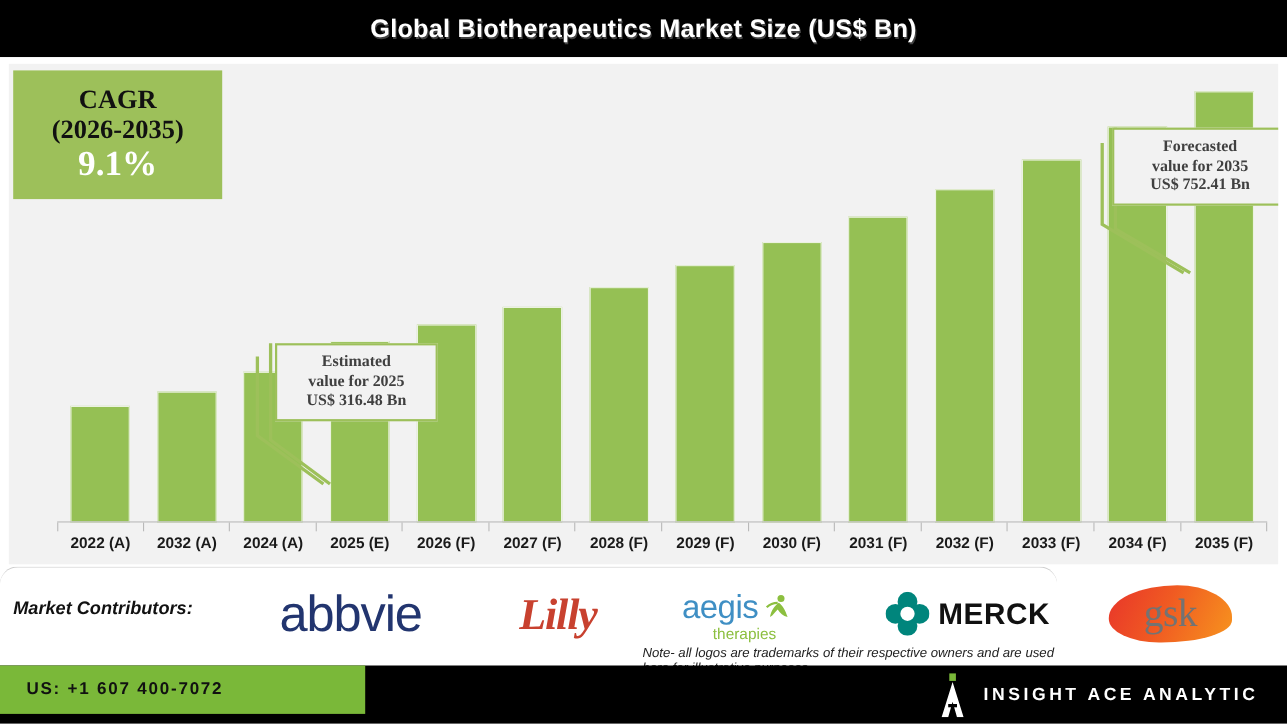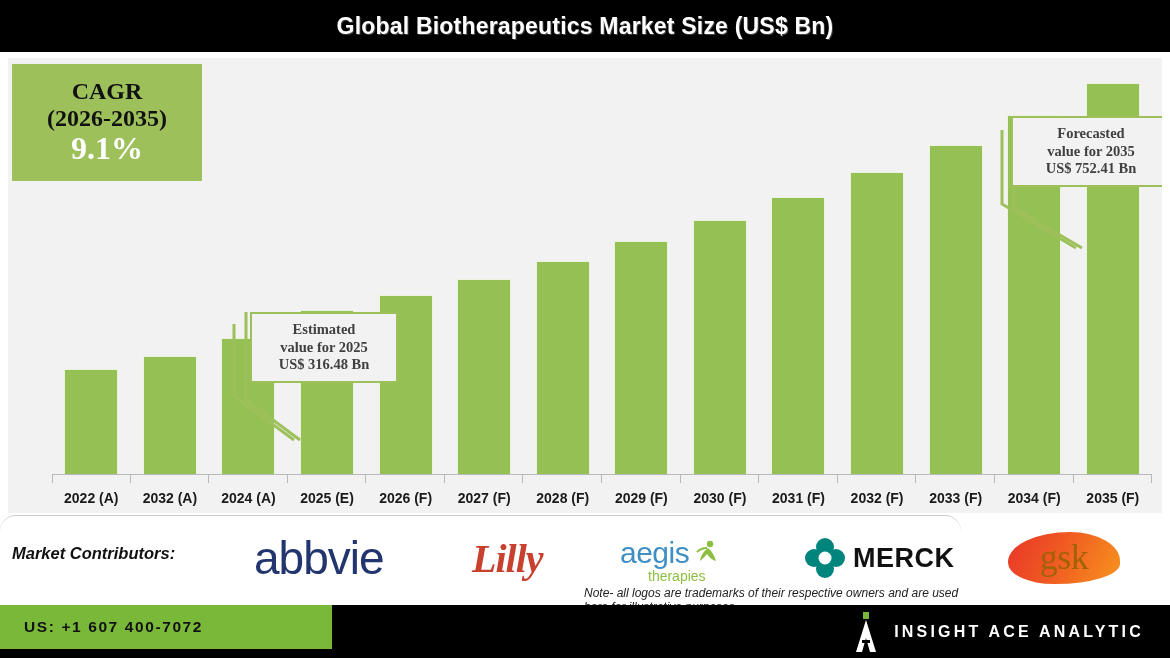--- a/index.html
+++ b/index.html
@@ -103,21 +103,21 @@
   .tickslot::after {
     content: ""; position: absolute; right: 0; top: 0; width: 1px; height: 8px;
     background: #b9b9b9;
   }
   .tickslot.first::before {
     content: ""; position: absolute; left: 0; top: 0; width: 1px; height: 8px;
     background: #b9b9b9;
   }
   .xlabels {
     position: absolute; left: 44px; right: 10px; bottom: 2px; height: 26px;
-    display: flex; justify-content: space-between; align-items: center;
+    display: flex; justify-content: space-between; align-items: flex-start;
   }
   .xlabel {
     flex: 1 1 0; text-align: center;
     font-family: "Liberation Sans", sans-serif;
     font-size: 14px; font-weight: bold; color: #1a1a1a;
   }
 
   
   .contrib {
     position: absolute; left: 0; top: 515px; width: 961px; height: 90px;
@@ -160,21 +160,21 @@
   }
   #logo-gsk { left: 1008px; }
   .gsk-wrap { position: relative; width: 112px; height: 52px; }
   .gsk-blob {
     position: absolute; inset: 0;
     background: linear-gradient(115deg,#e8352a 0%,#f05a22 45%,#f7941e 100%);
     border-radius: 60% 48% 62% 44% / 62% 60% 42% 44%;
   }
   .gsk-text {
     position: absolute; inset: 0; display: flex; align-items: center; justify-content: center;
-    font-family: "Liberation Serif", serif; font-size: 36px; color: #a16207; letter-spacing: -.5px;
+    font-family: "Liberation Serif", serif; font-size: 36px; color: #737373; letter-spacing: -.5px;
     padding-bottom: 3px;
   }
   .note {
     position: absolute; left: 584px; top: 70px;
     font-family: "Liberation Sans", sans-serif;
     font-size: 12px; font-style: italic; color: #222222;
   }
 
   
   .footer { position: absolute; left: 0; top: 605px; width: 1170px; height: 53px; background: #000000; }

